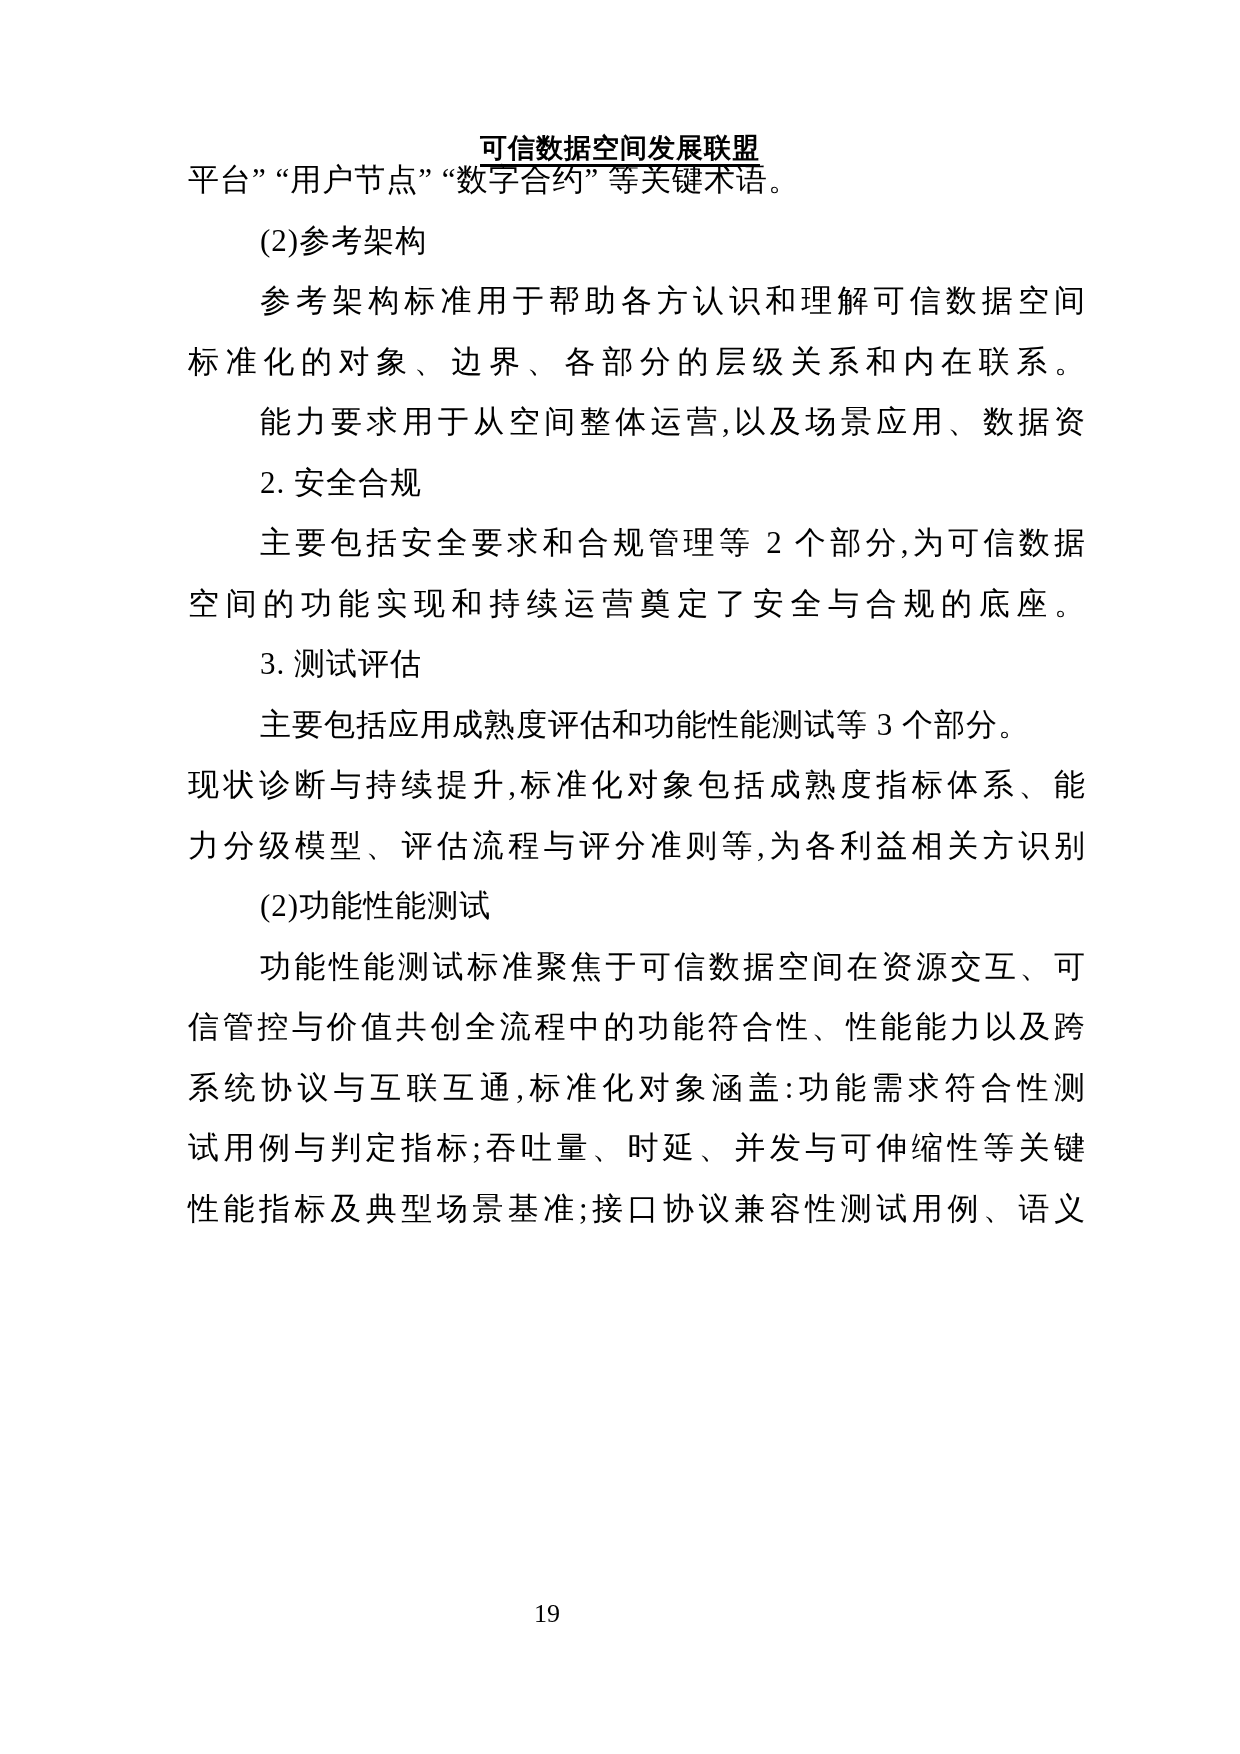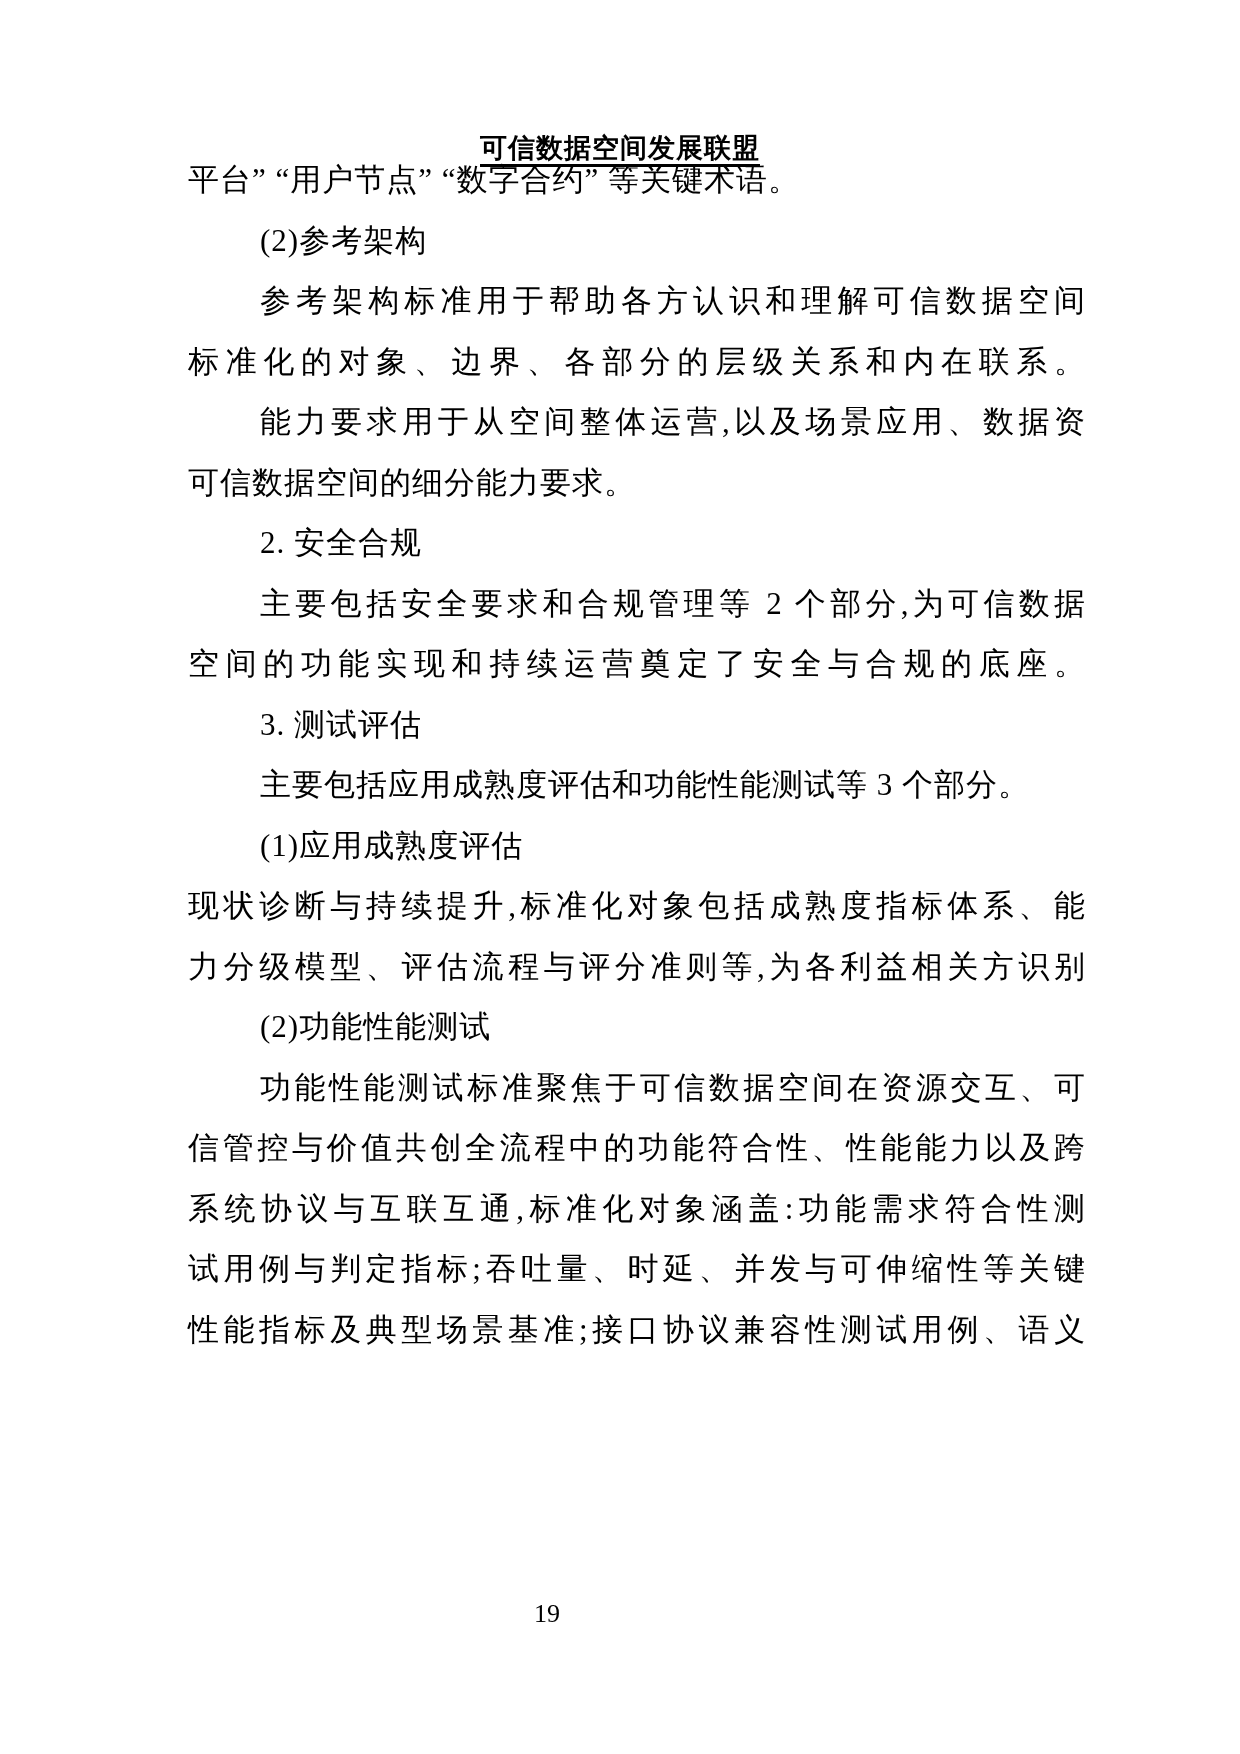--- a/index.html
+++ b/index.html
@@ -43,27 +43,25 @@
   <div class="hdr">
     <span class="u">可信数据空间发展联盟</span>
   </div>
 
   <div class="body-block">
     <div class="line">平台” “用户节点” “数字合约” 等关键术语。</div>
     <div class="line ind">(2)参考架构</div>
     <div class="line ind fill">参考架构标准用于帮助各方认识和理解可信数据空间</div>
     <div class="line fill">标准化的对象、边界、各部分的层级关系和内在联系。</div>
     <div class="line ind fill">能力要求用于从空间整体运营,以及场景应用、数据资</div>
-    <div class="line">可信数据空间的细分能力要求。</div>
     <div class="line ind bold">2. 安全合规</div>
     <div class="line ind fill">主要包括安全要求和合规管理等 2 个部分,为可信数据</div>
     <div class="line fill">空间的功能实现和持续运营奠定了安全与合规的底座。</div>
     <div class="line ind bold">3. 测试评估</div>
     <div class="line ind">主要包括应用成熟度评估和功能性能测试等 3 个部分。</div>
-    <div class="line ind">(1)应用成熟度评估</div>
     <div class="line fill">现状诊断与持续提升,标准化对象包括成熟度指标体系、能</div>
     <div class="line fill">力分级模型、评估流程与评分准则等,为各利益相关方识别</div>
     <div class="line ind">(2)功能性能测试</div>
     <div class="line ind fill">功能性能测试标准聚焦于可信数据空间在资源交互、可</div>
     <div class="line fill">信管控与价值共创全流程中的功能符合性、性能能力以及跨</div>
     <div class="line fill">系统协议与互联互通,标准化对象涵盖:功能需求符合性测</div>
     <div class="line fill">试用例与判定指标;吞吐量、时延、并发与可伸缩性等关键</div>
     <div class="line fill">性能指标及典型场景基准;接口协议兼容性测试用例、语义</div>
   </div>
 

